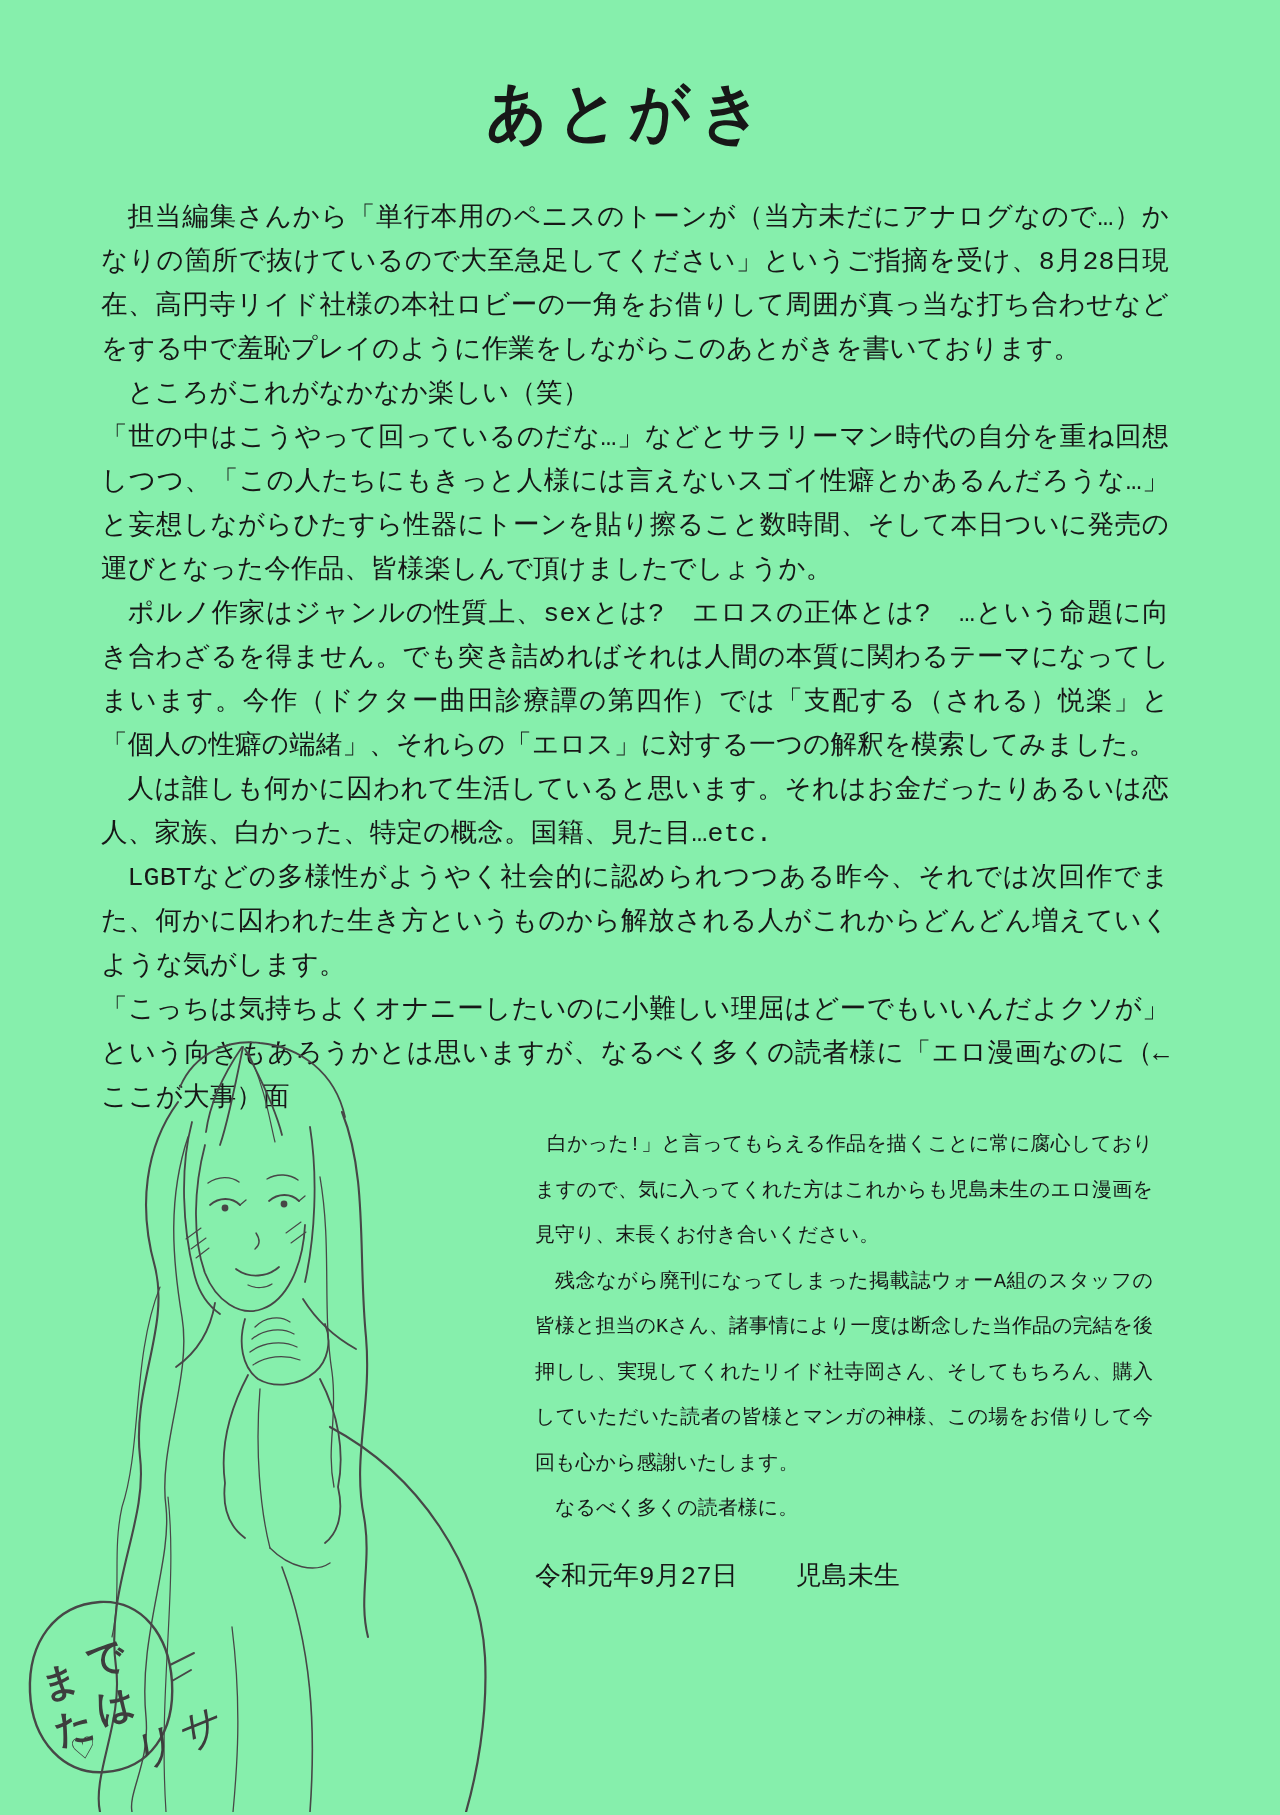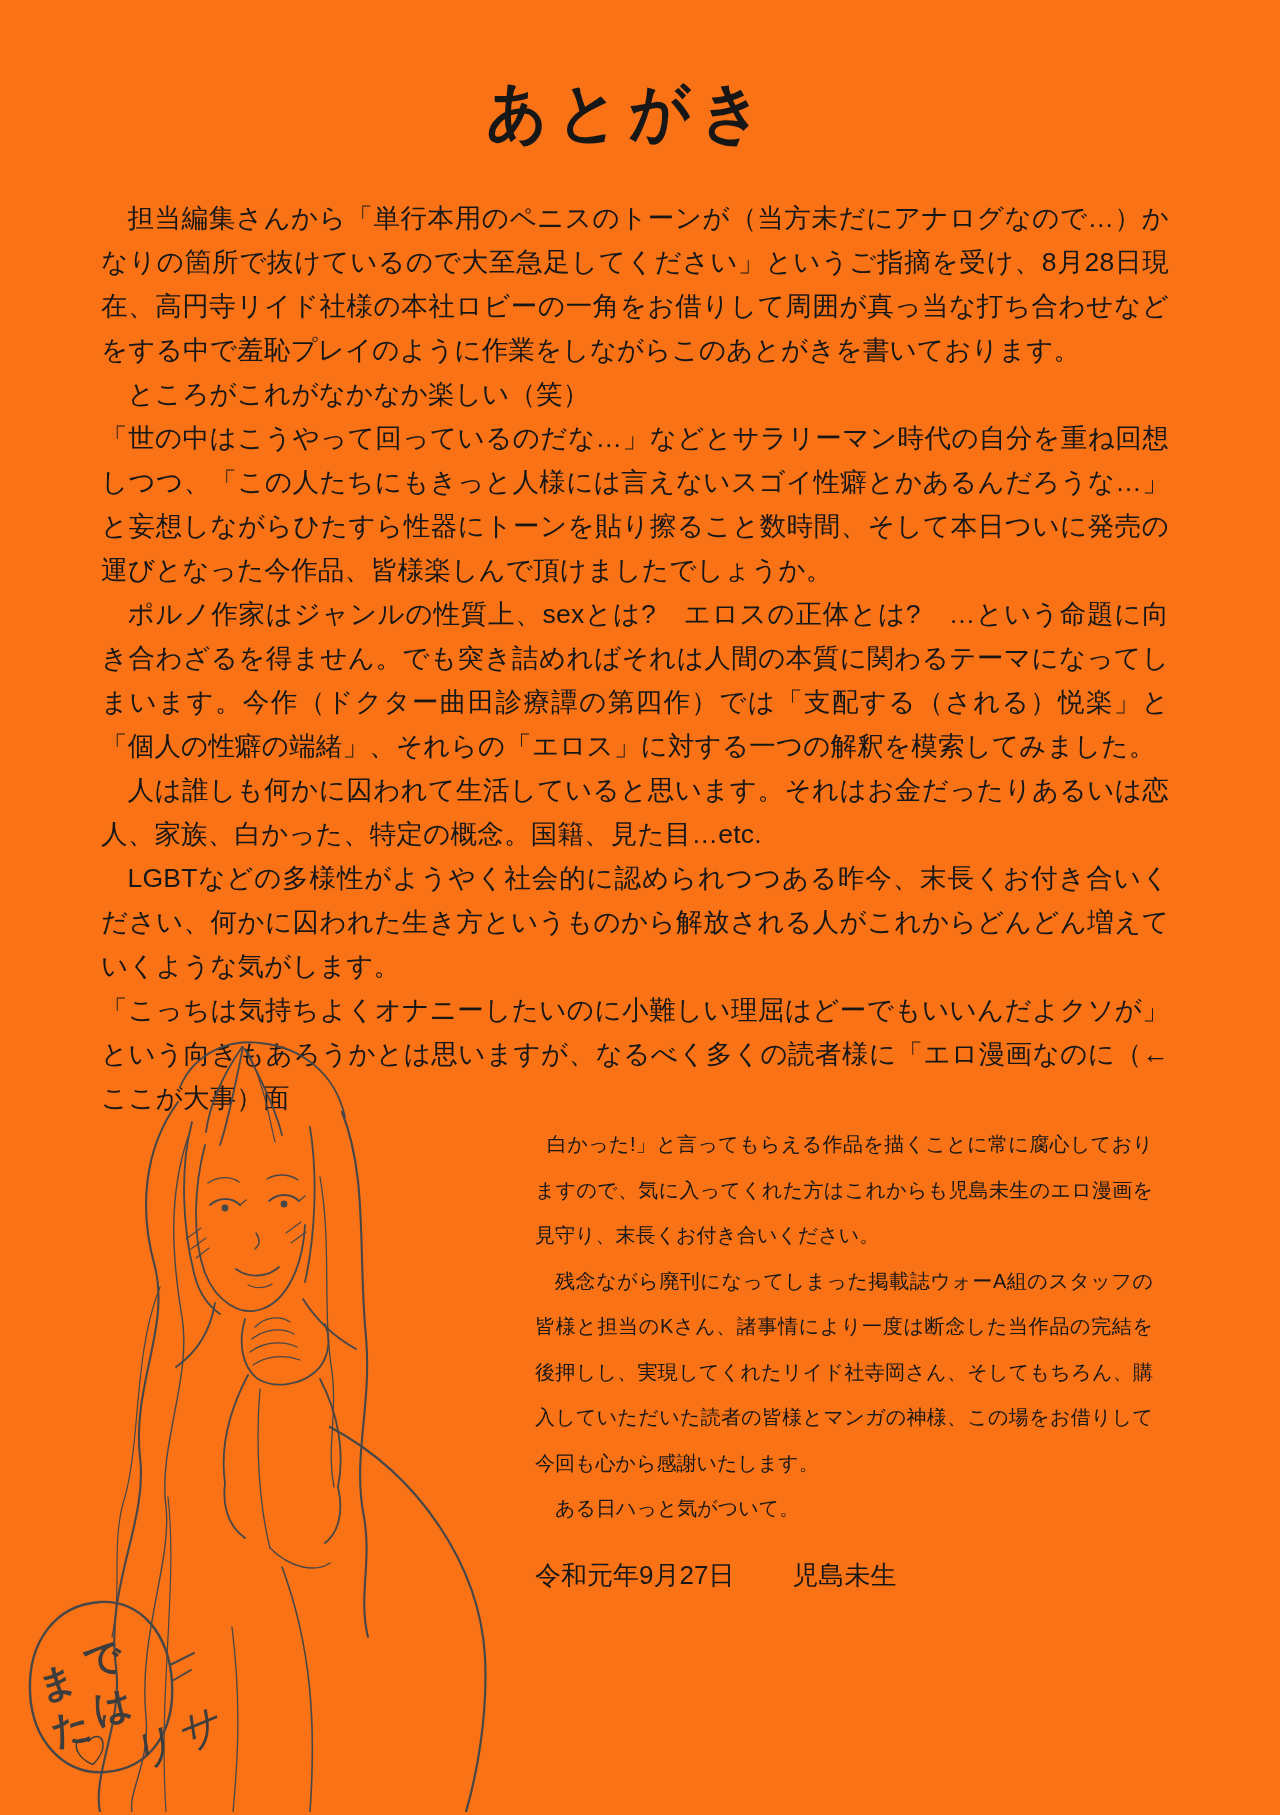--- a/index.html
+++ b/index.html
@@ -1,22 +1,22 @@
 <!DOCTYPE html>
 <html lang="ja"><head>
 <meta charset="utf-8">
 <style>
   html,body{margin:0;padding:0;background:#e8e8e8;}
   .page{
     position:relative;
     width:1280px;height:1815px;
     margin:0 auto;
-    background:#f97316;
+    background:#86efac;
     overflow:hidden;
-    font-family:Liberation Sans, sans-serif;
+    font-family:Liberation Mono, monospace;
     color:#171717;
   }
   .title{
     position:absolute;
     left:95px;top:72px;width:1068px;
     text-align:center;
     font-size:60px;
     font-weight:bold;
     letter-spacing:10px;
     transform:scaleY(1.08);
@@ -90,21 +90,21 @@
 <div class="page">
 
   <div class="title">あとがき</div>
 
   <div class="main-text">
     <p class="indent">担当編集さんから「単行本用のペニスのトーンが（当方未だにアナログなので…）かなりの箇所で抜けているので大至急足してください」というご指摘を受け、8月28日現在、高円寺リイド社様の本社ロビーの一角をお借りして周囲が真っ当な打ち合わせなどをする中で羞恥プレイのように作業をしながらこのあとがきを書いております。</p>
     <p class="indent">ところがこれがなかなか楽しい（笑）</p>
     <p>「世の中はこうやって回っているのだな…」などとサラリーマン時代の自分を重ね回想しつつ、「この人たちにもきっと人様には言えないスゴイ性癖とかあるんだろうな…」と妄想しながらひたすら性器にトーンを貼り擦ること数時間、そして本日ついに発売の運びとなった今作品、皆様楽しんで頂けましたでしょうか。</p>
     <p class="indent">ポルノ作家はジャンルの性質上、sexとは?　エロスの正体とは?　…という命題に向き合わざるを得ません。でも突き詰めればそれは人間の本質に関わるテーマになってしまいます。今作（ドクター曲田診療譚の第四作）では「支配する（される）悦楽」と「個人の性癖の端緒」、それらの「エロス」に対する一つの解釈を模索してみました。</p>
     <p class="indent">人は誰しも何かに囚われて生活していると思います。それはお金だったりあるいは恋人、家族、白かった、特定の概念。国籍、見た目…etc.</p>
-    <p class="indent">LGBTなどの多様性がようやく社会的に認められつつある昨今、末長くお付き合いください、何かに囚われた生き方というものから解放される人がこれからどんどん増えていくような気がします。</p>
+    <p class="indent">LGBTなどの多様性がようやく社会的に認められつつある昨今、それでは次回作でまた、何かに囚われた生き方というものから解放される人がこれからどんどん増えていくような気がします。</p>
     <p>「こっちは気持ちよくオナニーしたいのに小難しい理屈はどーでもいいんだよクソが」という向きもあろうかとは思いますが、なるべく多くの読者様に「エロ漫画なのに（←ここが大事）面</p>
   </div>
 
   <div class="bottom">
 
     <svg class="sketch" viewBox="0 0 520 785" xmlns="http://www.w3.org/2000/svg" fill="none" stroke="#474747" stroke-width="1.8" stroke-linecap="round">
 
       <path d="M160,60 C175,25 210,12 240,16 C280,20 315,45 325,90"></path>
       <path d="M222,20 C205,45 190,75 186,105"></path>
       <path d="M225,22 C240,50 255,80 262,108"></path>
@@ -166,21 +166,21 @@
     </svg>
 
     <div class="bubble-col right-col">では</div>
     <div class="bubble-col left-col">また</div>
     <div class="bubble-heart">♡</div>
     <div class="risa-sig">リサ</div>
 
     <div class="narrow">
       <p class="half-indent">白かった!」と言ってもらえる作品を描くことに常に腐心しておりますので、気に入ってくれた方はこれからも児島未生のエロ漫画を見守り、末長くお付き合いください。</p>
       <p class="indent">残念ながら廃刊になってしまった掲載誌ウォーA組のスタッフの皆様と担当のKさん、諸事情により一度は断念した当作品の完結を後押しし、実現してくれたリイド社寺岡さん、そしてもちろん、購入していただいた読者の皆様とマンガの神様、この場をお借りして今回も心から感謝いたします。</p>
-      <p class="indent">ある日ハっと気がついて。</p>
+      <p class="indent">なるべく多くの読者様に。</p>
     </div>
 
     <div class="date-line">
       <span>令和元年9月27日</span><span class="date-gap"></span><span>児島未生</span>
     </div>
 
   </div>
 </div>
 
 </body></html>

